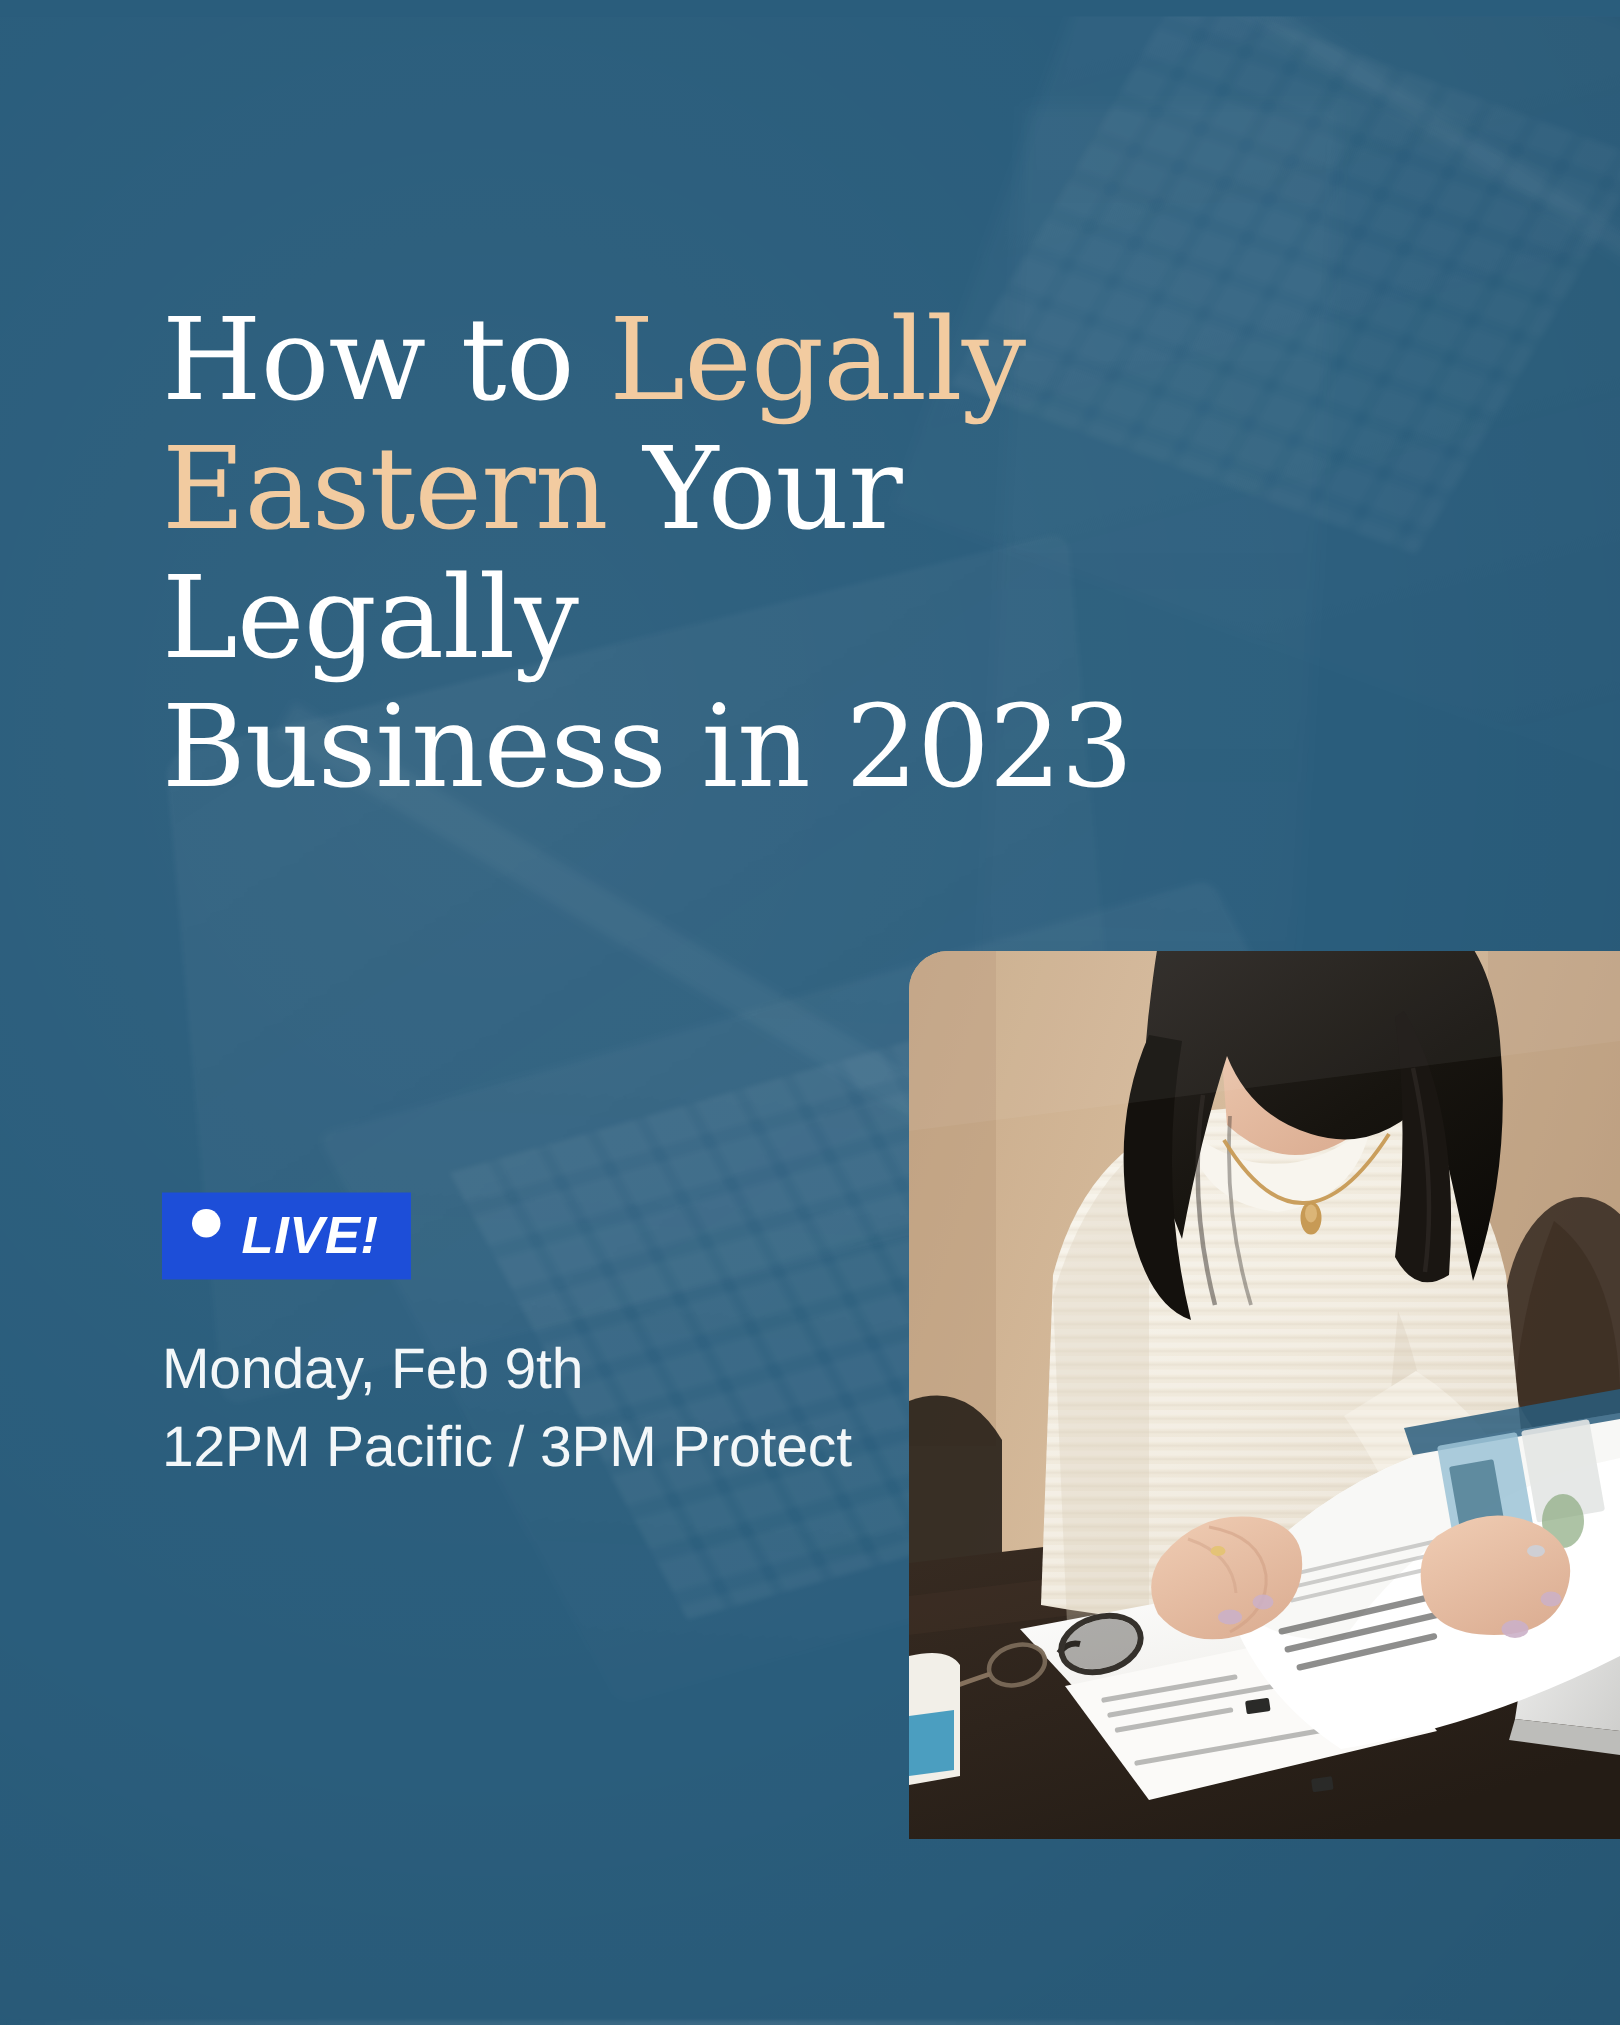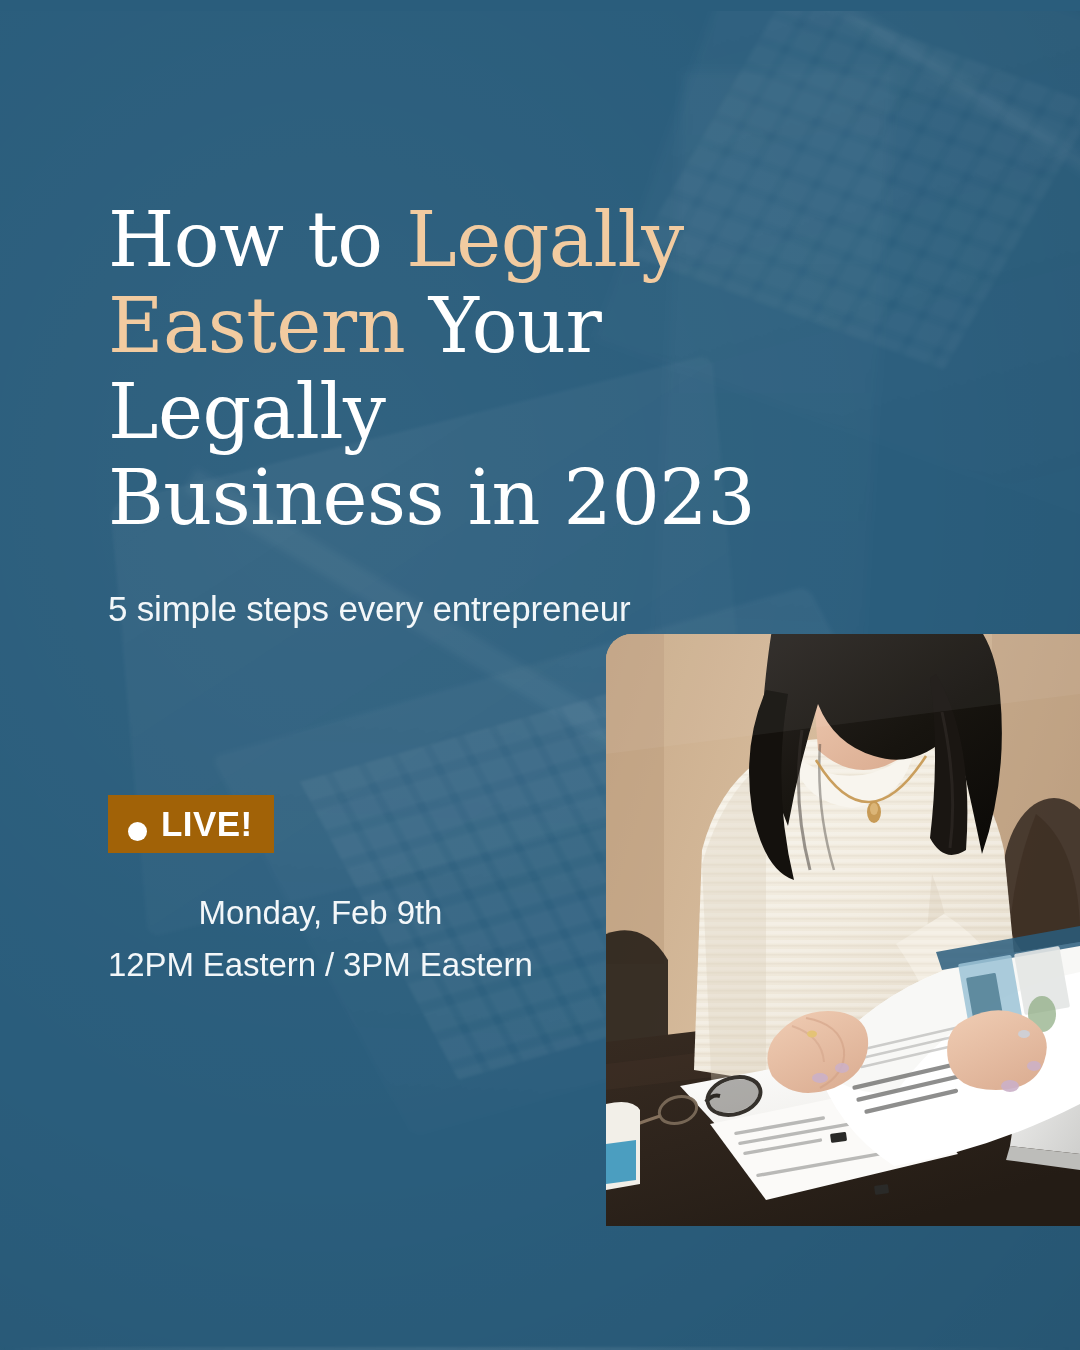--- a/index.html
+++ b/index.html
@@ -163,25 +163,26 @@
     line-height: 51px;
     letter-spacing: -0.2px;
     color: #f3f7f9;
   }
 
   .live-badge {
     position: absolute;
     left: 108px;
     top: 784px;
     display: inline-flex;
-    align-items: flex-end;
+    align-items: flex-start;
     gap: 14px;
     padding: 11px 22px 12px 20px;
-    background: #a16207;
+    background: #1d4ed8;
     z-index: 6;
+    font-style: italic;
   }
   .live-dot {
     width: 19px;
     height: 19px;
     border-radius: 50%;
     background: #ffffff;
     flex: 0 0 auto;
   }
   .live-text {
     font-family: "Liberation Sans", sans-serif;
@@ -192,25 +193,24 @@
     color: #ffffff;
   }
 
   .when {
     position: absolute;
     left: 108px;
     top: 876px;
     z-index: 6;
     font-family: "Liberation Sans", sans-serif;
     font-weight: 400;
-    font-size: 33px;
+    font-size: 38px;
     line-height: 52px;
     letter-spacing: -0.1px;
     color: #f3f7f9;
-    text-align: center;
   }
   .when div { white-space: nowrap; }
 
   
   .photo {
     position: absolute;
     left: 606px;
     top: 623px;
     width: 474px;
     height: 592px;
@@ -240,32 +240,32 @@
   </div>
 
   <div class="content">
     <h1 class="headline">
       <span><span>How to </span><span class="accent">Legally</span></span><br>
       <span><span class="accent">Eastern</span><span> Your Legally</span></span><br>
       <span>Business in 2023</span>
     </h1>
 
     <p class="subhead">
-      <span>5 simple steps every entrepreneur</span><br>
+      <br>
     </p>
   </div>
 
   <div class="live-badge">
     <span class="live-dot"></span>
     <span class="live-text">LIVE!</span>
   </div>
 
   <div class="when">
     <div>Monday, Feb 9th</div>
-    <div>12PM Eastern / 3PM Eastern</div>
+    <div>12PM Pacific / 3PM Protect</div>
   </div>
 
   <div class="photo">
     <svg viewBox="0 0 474 592" preserveAspectRatio="xMidYMid slice" role="img">
       <defs>
         <linearGradient id="wallG" x1="0" y1="0" x2="1" y2="0.4">
           <stop offset="0%" stop-color="#c9ab8a"></stop>
           <stop offset="45%" stop-color="#d6bb9c"></stop>
           <stop offset="100%" stop-color="#c2a486"></stop>
         </linearGradient>

